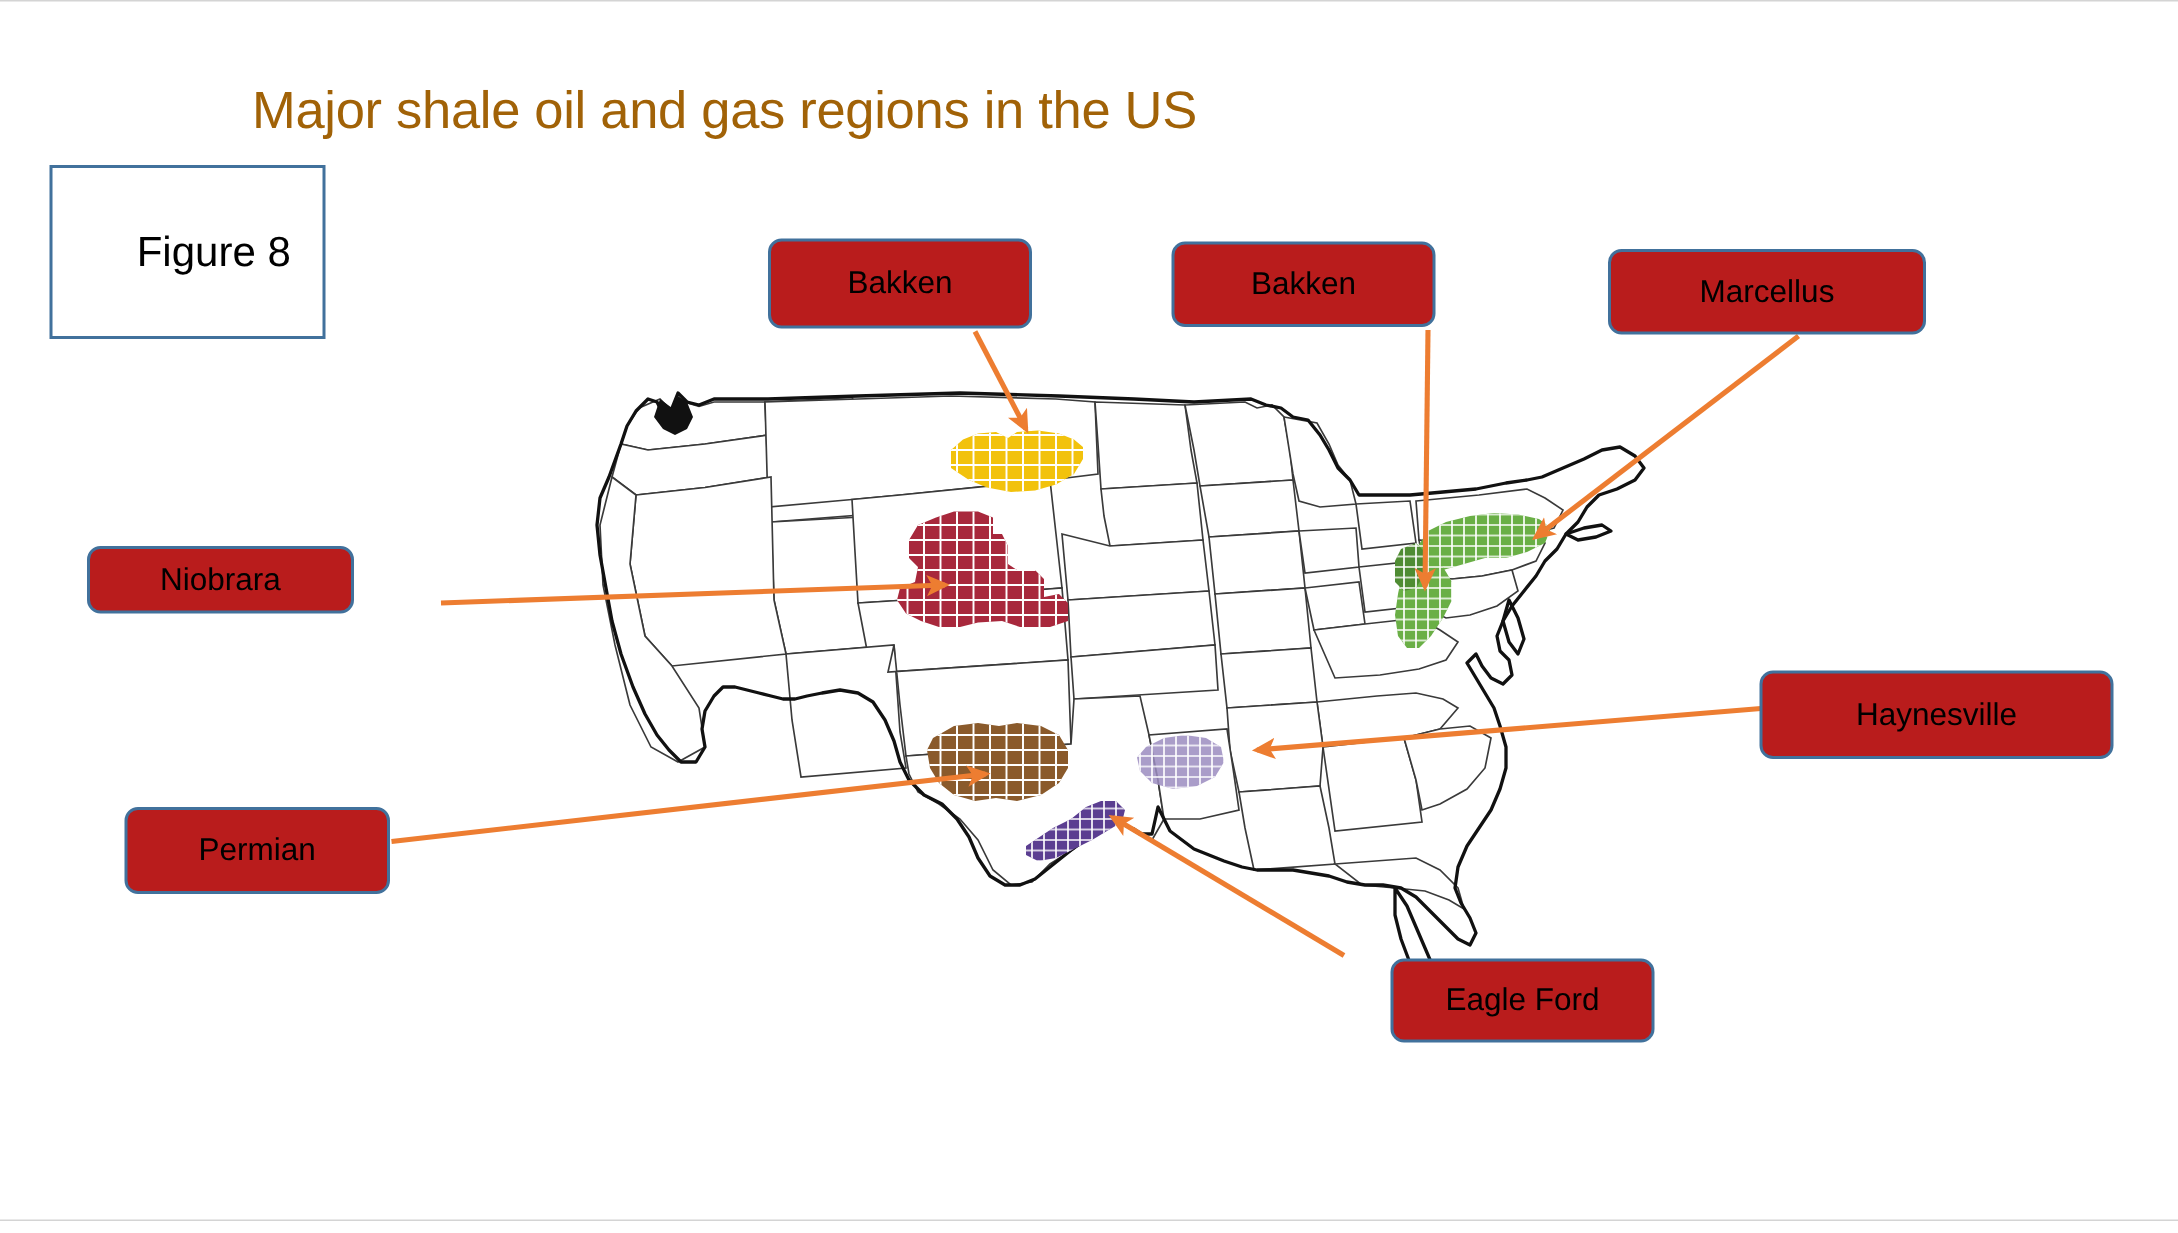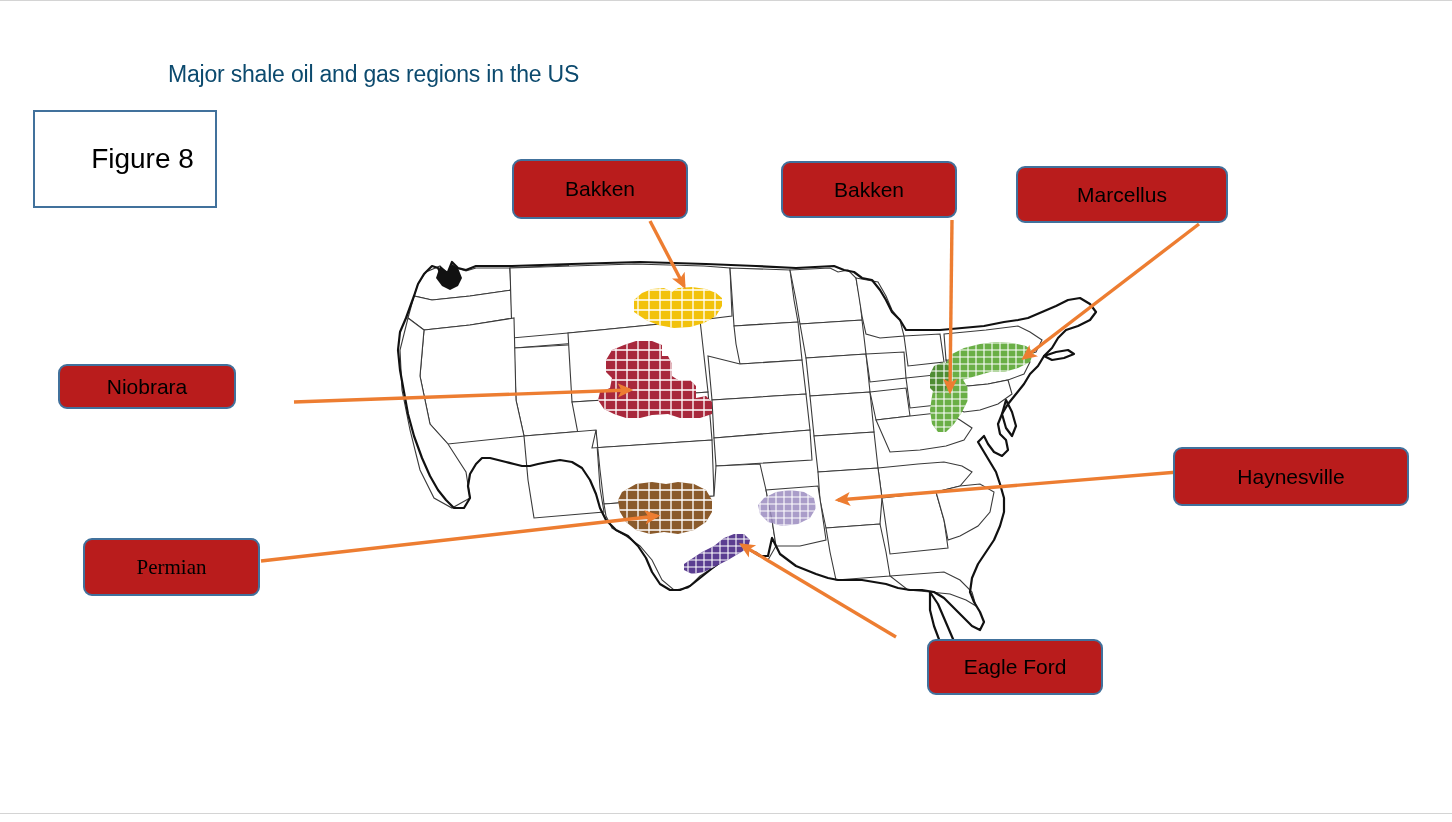--- a/index.html
+++ b/index.html
@@ -23,33 +23,33 @@
     height: 1px;
     background: #d4d4d4;
   }
   .page-edge.top { top: 0px; }
   .page-edge.bottom { bottom: 8px; }
 
   #title {
     position: absolute;
     left: 168px;
     top: 52px;
-    font-size: 23px;
+    font-size: 35px;
     line-height: 44px;
-    color: #0c4a6e;
+    color: #a16207;
     white-space: nowrap;
     letter-spacing: -0.2px;
   }
 
   #figure-box {
     position: absolute;
     left: 33px;
     top: 110px;
     width: 184px;
-    height: 98px;
+    height: 116px;
     background: #ffffff;
     border: 2px solid #41719C;
     box-sizing: border-box;
     display: flex;
     align-items: center;
     justify-content: center;
     padding-left: 35px;
   }
   #figure-box .txt {
     font-size: 28px;
@@ -66,24 +66,24 @@
     align-items: center;
     justify-content: center;
     color: #000000;
     font-size: 21px;
     z-index: 5;
   }
 
   
   #callout-bakken      { left: 512px;  top: 159px; width: 176px; height: 60px; }
   #callout-utica       { left: 781px;  top: 161px; width: 176px; height: 57px; }
-  #callout-marcellus   { left: 1016px; top: 166px; width: 212px; height: 57px; }
+  #callout-marcellus   { left: 1072px; top: 166px; width: 212px; height: 57px; }
   #callout-niobrara    { left: 58px;   top: 364px; width: 178px; height: 45px; }
   #callout-haynesville { left: 1173px; top: 447px; width: 236px; height: 59px; }
-  #callout-permian     { left: 83px;   top: 538px; width: 177px; height: 58px; font-family: Liberation Serif, serif; }
+  #callout-permian     { left: 83px;   top: 538px; width: 177px; height: 58px; }
   #callout-eagleford   { left: 883px;  top: 639px; width: 176px; height: 56px; margin-left: 44px; }
 
   #map-layer, #arrow-layer {
     position: absolute;
     left: 0;
     top: 0;
     width: 1452px;
     height: 822px;
   }
   #map-layer { z-index: 2; }

